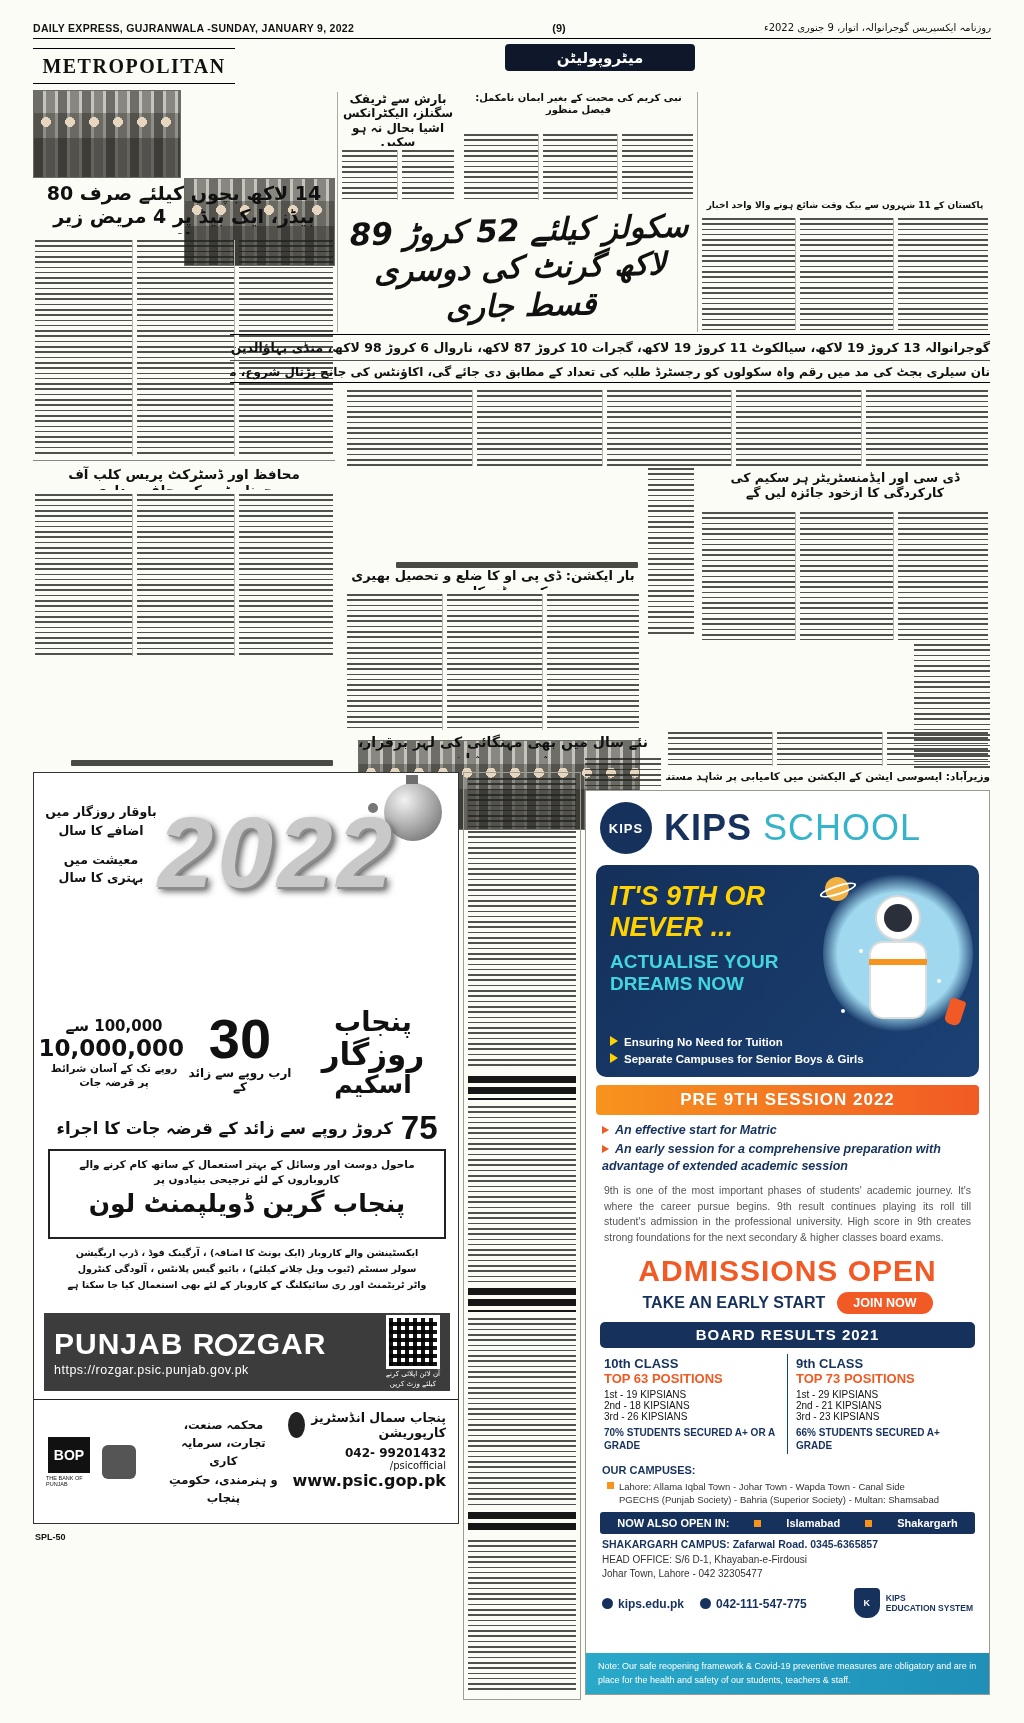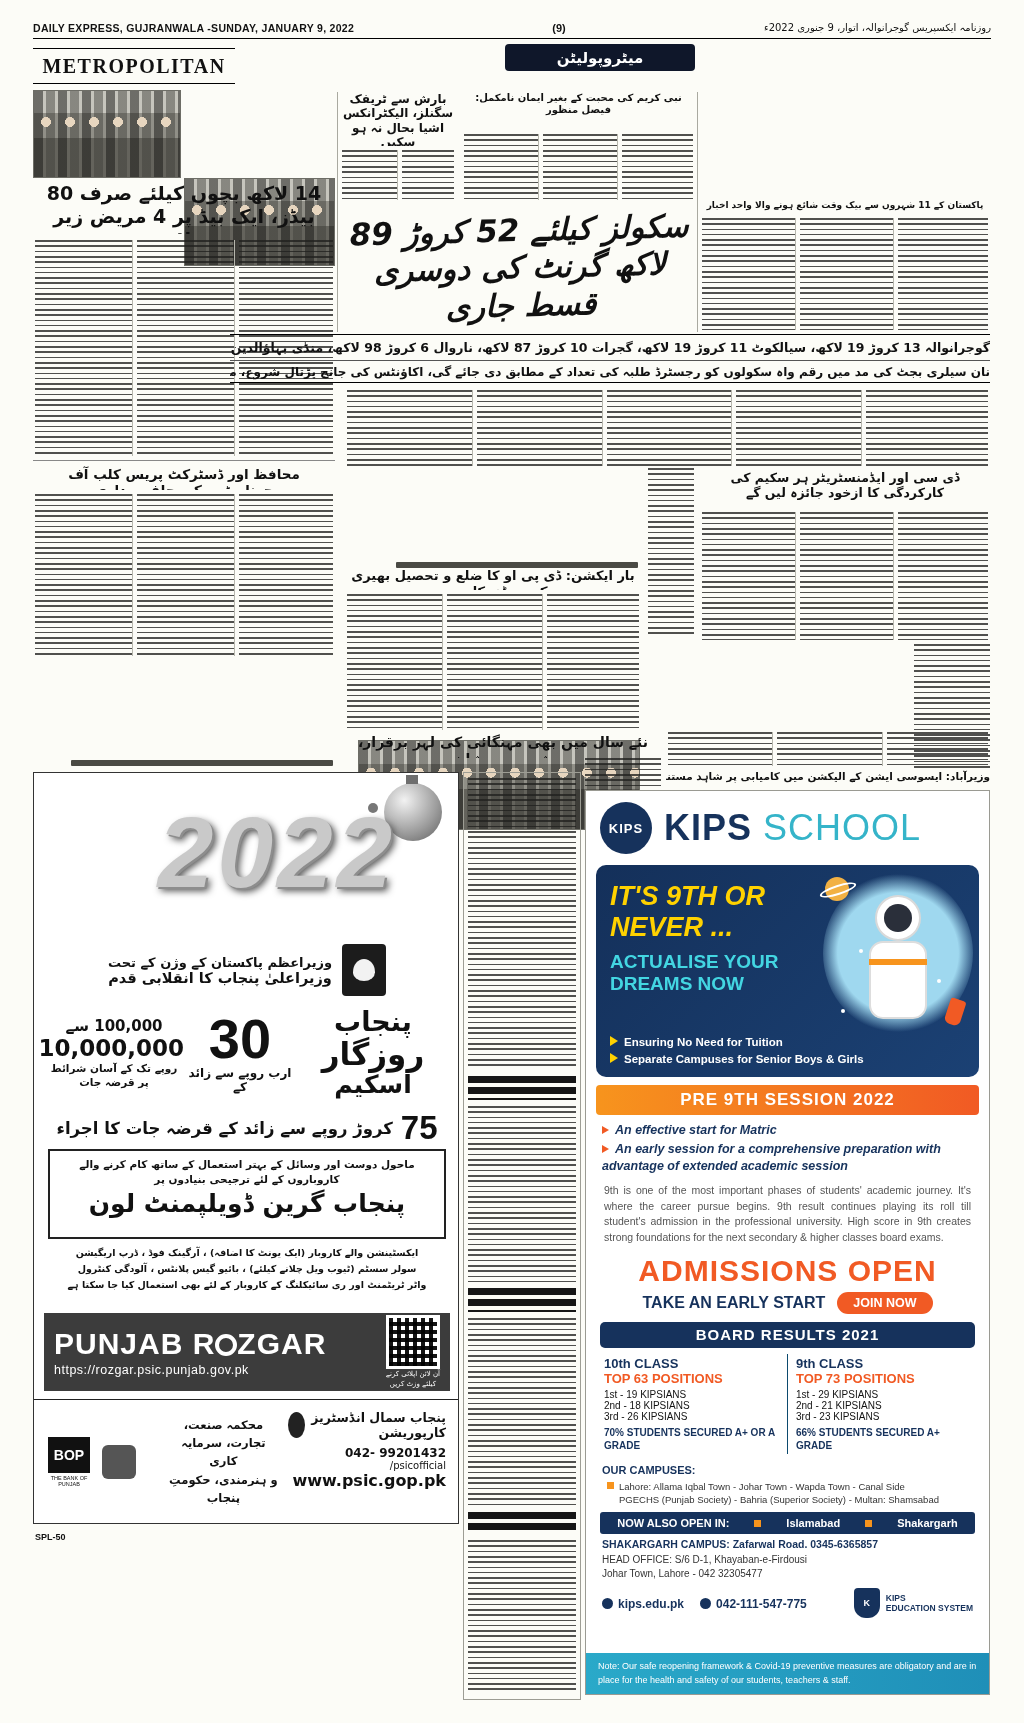--- a/index.html
+++ b/index.html
@@ -141,33 +141,31 @@
   <div class="abs urdu hl" style="left:345px;top:734px;width:316px;height:24px;font-size:14px;">نئے سال میں بھی مہنگائی کی لہر برقرار، شہری پریشان</div>
   <div class="abs cols" style="left:666px;top:732px;width:324px;height:34px;">
     <div class="c sim"></div>
     <div class="c sim"></div>
     <div class="c sim"></div>
   </div>
   <div class="abs urdu hl" style="left:666px;top:770px;width:324px;height:17px;font-size:10.5px;white-space:nowrap;">وزیرآباد: ایسوسی ایشن کے الیکشن میں کامیابی پر شاہد مستنصر کھوکھر کا اظہارِ تشکر</div>
   <div class="abs sim" style="left:585px;top:758px;width:76px;height:28px;"></div>
 
   <div class="abs rz" style="left:33px;top:772px;width:426px;height:752px;">
+    <div class="abs urdu" style="left:8px;top:30px;width:118px;text-align:center;font-weight:bold;font-size:12.5px;line-height:1.5;">
+      <div>باوقار روزگار میں</div>
+      <div>اضافے کا سال</div>
+      <div style="height:10px;"></div>
+      <div>معیشت میں</div>
+      <div>بہتری کا سال</div>
+    </div>
     <div class="abs" style="right:16px;top:10px;width:58px;height:58px;border-radius:50%;background:radial-gradient(circle at 35% 30%,#f2f2f2,#9b9b9b 60%,#5c5c5c);box-shadow:-40px -4px 0 -24px #777,-30px 30px 0 -26px #999;"></div>
     <div class="abs" style="right:40px;top:2px;width:12px;height:9px;background:#6e6e6e;"></div>
     <div class="abs year" style="left:118px;top:22px;width:250px;text-align:center;">2022</div>
 
-    <div class="abs" style="left:56px;top:170px;width:314px;height:54px;display:flex;flex-direction:row-reverse;align-items:center;gap:10px;justify-content:center;">
-      <div style="width:44px;height:52px;background:#1c1c1c;border-radius:4px;display:flex;align-items:center;justify-content:center;">
-        <div style="width:22px;height:22px;border-radius:50% 50% 50% 50%/60% 60% 40% 40%;background:#f2f2f2;"></div>
-      </div>
-      <div class="urdu" style="text-align:center;font-weight:bold;">
-        <div style="font-size:13px;">وزیراعظم پاکستان کے وژن کے تحت</div>
-        <div style="font-size:14.5px;">وزیراعلیٰ پنجاب کا انقلابی قدم</div>
-      </div>
-    </div>
 
     <div class="abs" style="left:10px;top:226px;width:406px;height:108px;display:flex;align-items:center;">
       <div class="urdu" style="width:140px;text-align:center;">
         <div style="font-size:15px;font-weight:bold;">100,000 سے</div>
         <div style="font-size:23px;font-weight:bold;">10,000,000</div>
         <div style="font-size:10.5px;font-weight:bold;line-height:1.35;">روپے تک کے آسان شرائط پر قرضہ جات</div>
       </div>
       <div style="width:112px;text-align:center;">
         <div style="font-size:56px;font-weight:bold;line-height:.95;">30</div>
         <div class="urdu" style="font-size:12px;font-weight:bold;">ارب روپے سے زائد کے</div>
@@ -219,21 +217,21 @@
         </div>
         <div style="font-size:12px;font-weight:bold;margin-top:6px;direction:ltr;text-align:right;">042- 99201432</div>
         <div style="font-size:10px;direction:ltr;text-align:right;">/psicofficial</div>
         <div style="font-size:16px;font-weight:bold;direction:ltr;text-align:right;">www.psic.gop.pk</div>
       </div>
       <div class="urdu" style="flex:1;text-align:center;align-self:center;font-weight:bold;font-size:11.5px;line-height:1.6;">
         <div>محکمہ صنعت، تجارت، سرمایہ کاری</div>
         <div>و ہنرمندی، حکومتِ پنجاب</div>
       </div>
       <div style="flex:1;display:flex;align-items:center;gap:10px;">
-        <div style="width:46px;text-align:center;">
+        <div style="width:46px;">
           <div style="width:42px;height:36px;background:#111;color:#fff;font-size:14px;font-weight:bold;display:flex;align-items:center;justify-content:center;margin:0 auto;">BOP</div>
           <div style="font-size:5.5px;margin-top:2px;">THE BANK OF PUNJAB</div>
         </div>
         <div style="width:34px;height:34px;border-radius:6px;background:#555;"></div>
       </div>
     </div>
   </div>
   <div class="abs" style="left:35px;top:1532px;font-size:9px;font-weight:bold;">SPL-50</div>
 
   <div class="abs" style="left:463px;top:772px;width:118px;height:928px;border:1px solid #9d9d94;padding:5px 4px;display:flex;flex-direction:column;gap:6px;">

